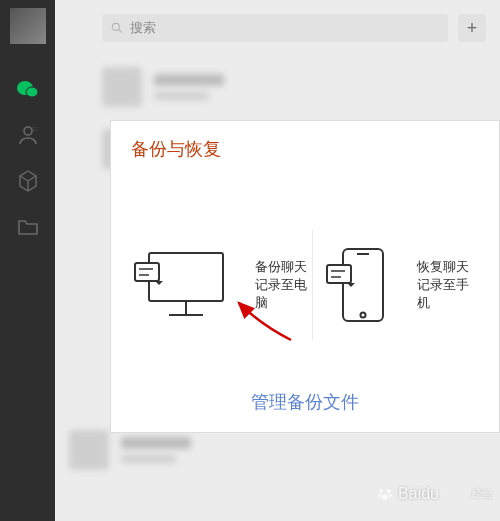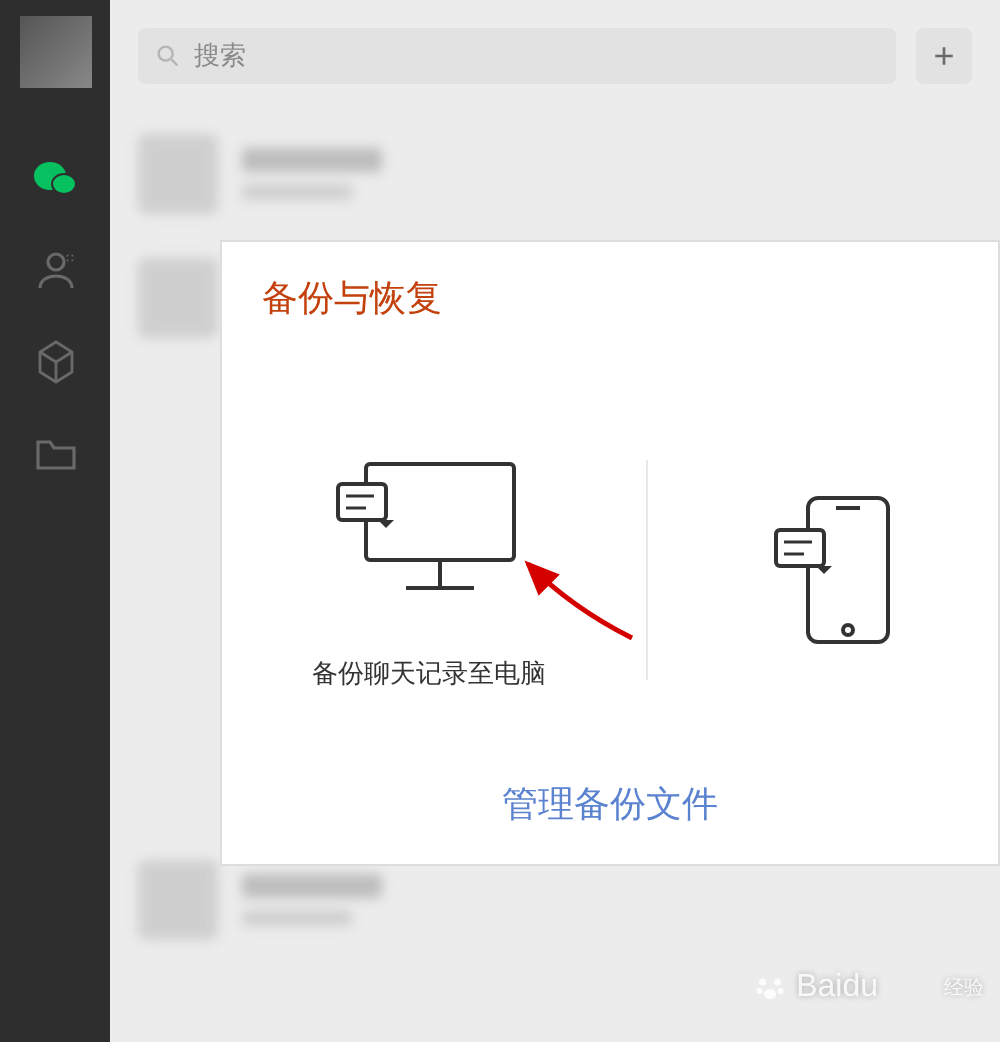--- a/index.html
+++ b/index.html
@@ -6,39 +6,39 @@
     body { width: 500px; height: 521px; overflow: hidden; font-family: "Microsoft YaHei", -apple-system, sans-serif; position: relative; background: #ececec; }
     
     .app { display: flex; height: 521px; }
     
     .sidebar { width: 55px; background: #2e2e2e; display: flex; flex-direction: column; align-items: center; padding-top: 8px; gap: 20px; }
     .avatar { width: 36px; height: 36px; background: linear-gradient(135deg,#555,#888); margin-bottom: 12px; }
     .side-icon { width: 26px; height: 26px; display: flex; align-items: center; justify-content: center; cursor: pointer; }
     .side-icon svg { width: 24px; height: 24px; }
     .side-icon.inactive svg { opacity: 0.55; }
     
-    .main { flex: 1; background: #ececec; position: relative; }
+    .main { flex: 1; background: #ececec; position: relative; padding-left: 33px; }
     
     .topbar { height: 56px; display: flex; align-items: center; padding: 0 14px; gap: 10px; }
     .search { flex: 1; height: 28px; background: #e2e2e2; border-radius: 4px; display: flex; align-items: center; padding: 0 8px; gap: 6px; color: #8a8a8a; font-size: 13px; }
     .search svg { width: 14px; height: 14px; opacity: 0.5; }
     .plus-btn { width: 28px; height: 28px; background: #e2e2e2; border-radius: 4px; display: flex; align-items: center; justify-content: center; color: #6a6a6a; font-size: 18px; cursor: pointer; }
     
     .chatlist { padding: 0; }
     .chat-row { height: 62px; display: flex; align-items: center; padding: 0 14px; gap: 12px; filter: blur(3px); }
     .chat-avatar { width: 40px; height: 40px; background: #cfcfcf; border-radius: 4px; }
     .chat-text { flex: 1; }
     .chat-name { width: 70px; height: 12px; background: #bdbdbd; border-radius: 2px; margin-bottom: 6px; }
     .chat-msg { width: 55px; height: 8px; background: #cfcfcf; border-radius: 2px; }
     .chat-row.bot { position:absolute; bottom:40px; left:0; right:0; }
     
     .modal { position: absolute; top: 120px; left: 55px; right: 0; bottom: 88px; background: #fff; border: 1px solid #ddd; display: flex; flex-direction: column; }
     .modal-title { padding: 16px 20px; font-size: 18px; color: #c2410c; }
     .options { flex: 1; display: flex; align-items: center; justify-content: space-around; padding: 28px 20px 10px; }
-    .option { display: flex; flex-direction: column; align-items: center; gap: 24px; cursor: pointer; position: relative; }
+    .option { display: flex; align-items: center; gap: 24px; cursor: pointer; position: relative; }
     .opt-icon { height: 80px; display:flex; align-items:center; }
     .opt-label { font-size: 13px; color: #333; }
     .divider { width: 1px; height: 110px; background: #e8e8e8; }
     .manage { text-align: center; padding: 16px 0 18px; font-size: 18px; color: #5b83d0; cursor: pointer; }
     
     .arrow { position: absolute; top: 50px; left: 100px; pointer-events:none; }
     
     .watermark { position: absolute; right: 8px; bottom: 18px; font-size: 16px; color: rgba(255,255,255,0.85); font-weight: 500; display:flex; align-items:center; gap:4px; text-shadow: 0 0 3px rgba(0,0,0,0.3); }
     .watermark small { font-size: 10px; margin-left: 29px; }
   </style>
@@ -145,20 +145,21 @@
             <svg width="80" height="80" viewBox="0 0 80 80" fill="none" stroke="#333" stroke-width="2">
               <rect x="30" y="4" width="40" height="72" rx="5"></rect>
               <circle cx="50" cy="70" r="2.5" fill="none"></circle>
               <line x1="44" y1="9" x2="56" y2="9"></line>
               <rect x="14" y="20" width="24" height="18" rx="2" fill="#fff"></rect>
               <line x1="18" y1="26" x2="32" y2="26" stroke-width="1.5"></line>
               <line x1="18" y1="32" x2="28" y2="32" stroke-width="1.5"></line>
               <path d="M34 38 l4 4 l4-4" fill="#333" stroke="none"></path>
             </svg>
           </div>
+          <div class="opt-label">恢复聊天记录至手机</div>
         </div>
       </div>
       <div class="manage">管理备份文件</div>
     </div>
   </div>
 </div>
 
 <div class="watermark">
   <svg width="18" height="18" viewBox="0 0 24 24" fill="rgba(255,255,255,0.85)">
       <circle cx="7" cy="8" r="2.4"></circle>

